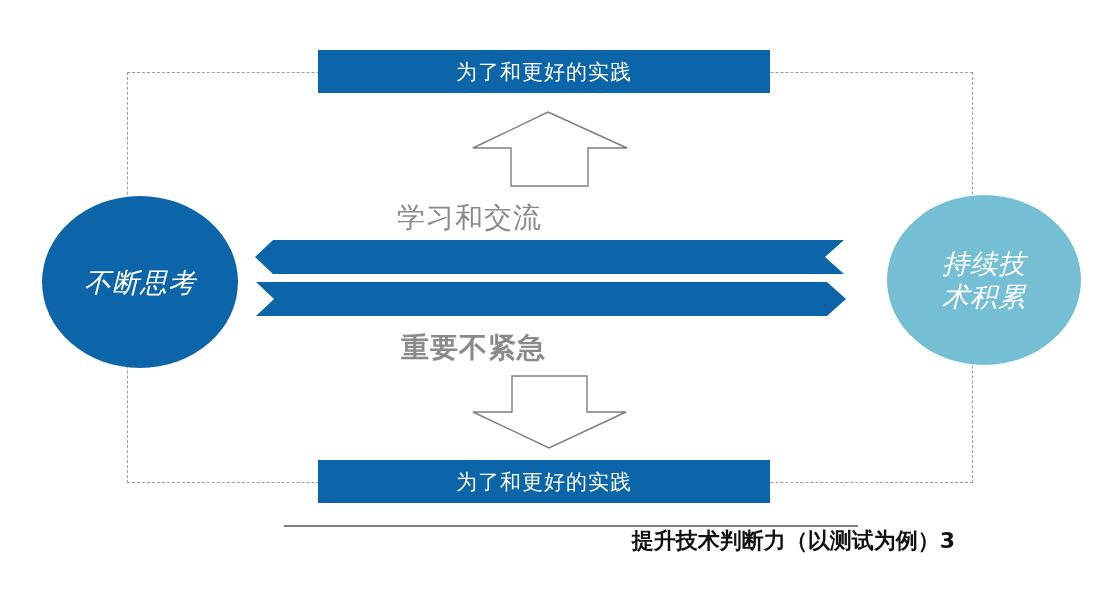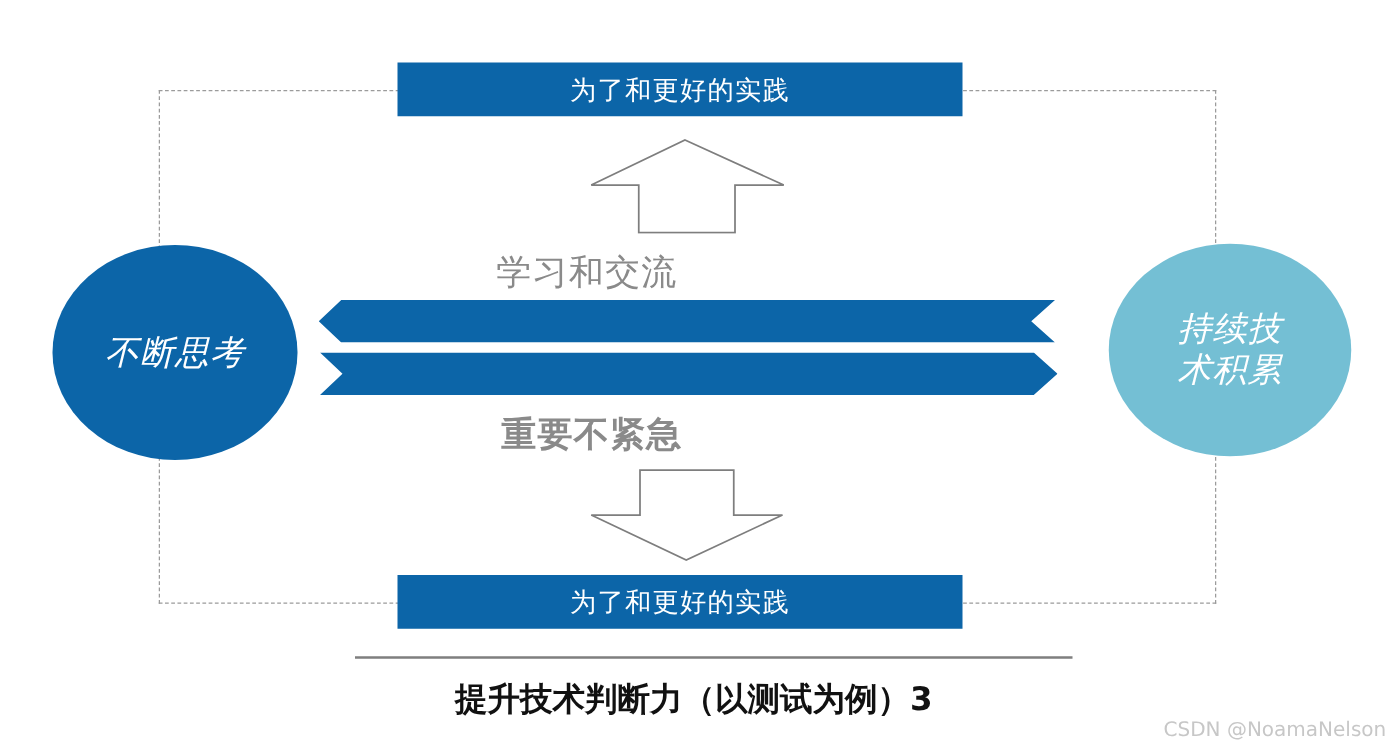--- a/index.html
+++ b/index.html
@@ -40,22 +40,22 @@
     color:#fff;font-size:27px;line-height:33px;letter-spacing:1px;
     z-index:4;text-align:center;font-style:italic;
   }
   .circle.left{left:42px;top:196px;width:196px;height:172px;background:var(--primary-blue);}
   .circle.right{left:887px;top:195px;width:194px;height:170px;background:var(--light-blue);}
   .caption-line{
     position:absolute;left:284px;top:525px;width:574px;height:2px;
     background:var(--line-gray);z-index:1;
   }
   .caption-text{
-    position:absolute;left:155px;top:542px;width:800px;text-align:center;
-    font-size:26px;font-weight:bold;color:var(--caption-black);z-index:2;
+    position:absolute;left:155px;top:526px;width:800px;text-align:right;
+    font-size:22px;font-weight:bold;color:var(--caption-black);z-index:2;
   }
   .watermark{
     position:absolute;right:2px;top:574px;
     font-size:16px;color:var(--watermark-gray);z-index:2;
   }
 </style>
 </head>
 <body>
 
 <div class="stage">
@@ -96,15 +96,14 @@
 
   <div class="circle right">
     <div>持续技</div>
     <div>术积累</div>
   </div>
 
   <div class="caption-line"></div>
 
   <div class="caption-text">提升技术判断力（以测试为例）3</div>
 
-  <div class="watermark">CSDN @NoamaNelson</div>
 
 </div>
 
 </body></html>

